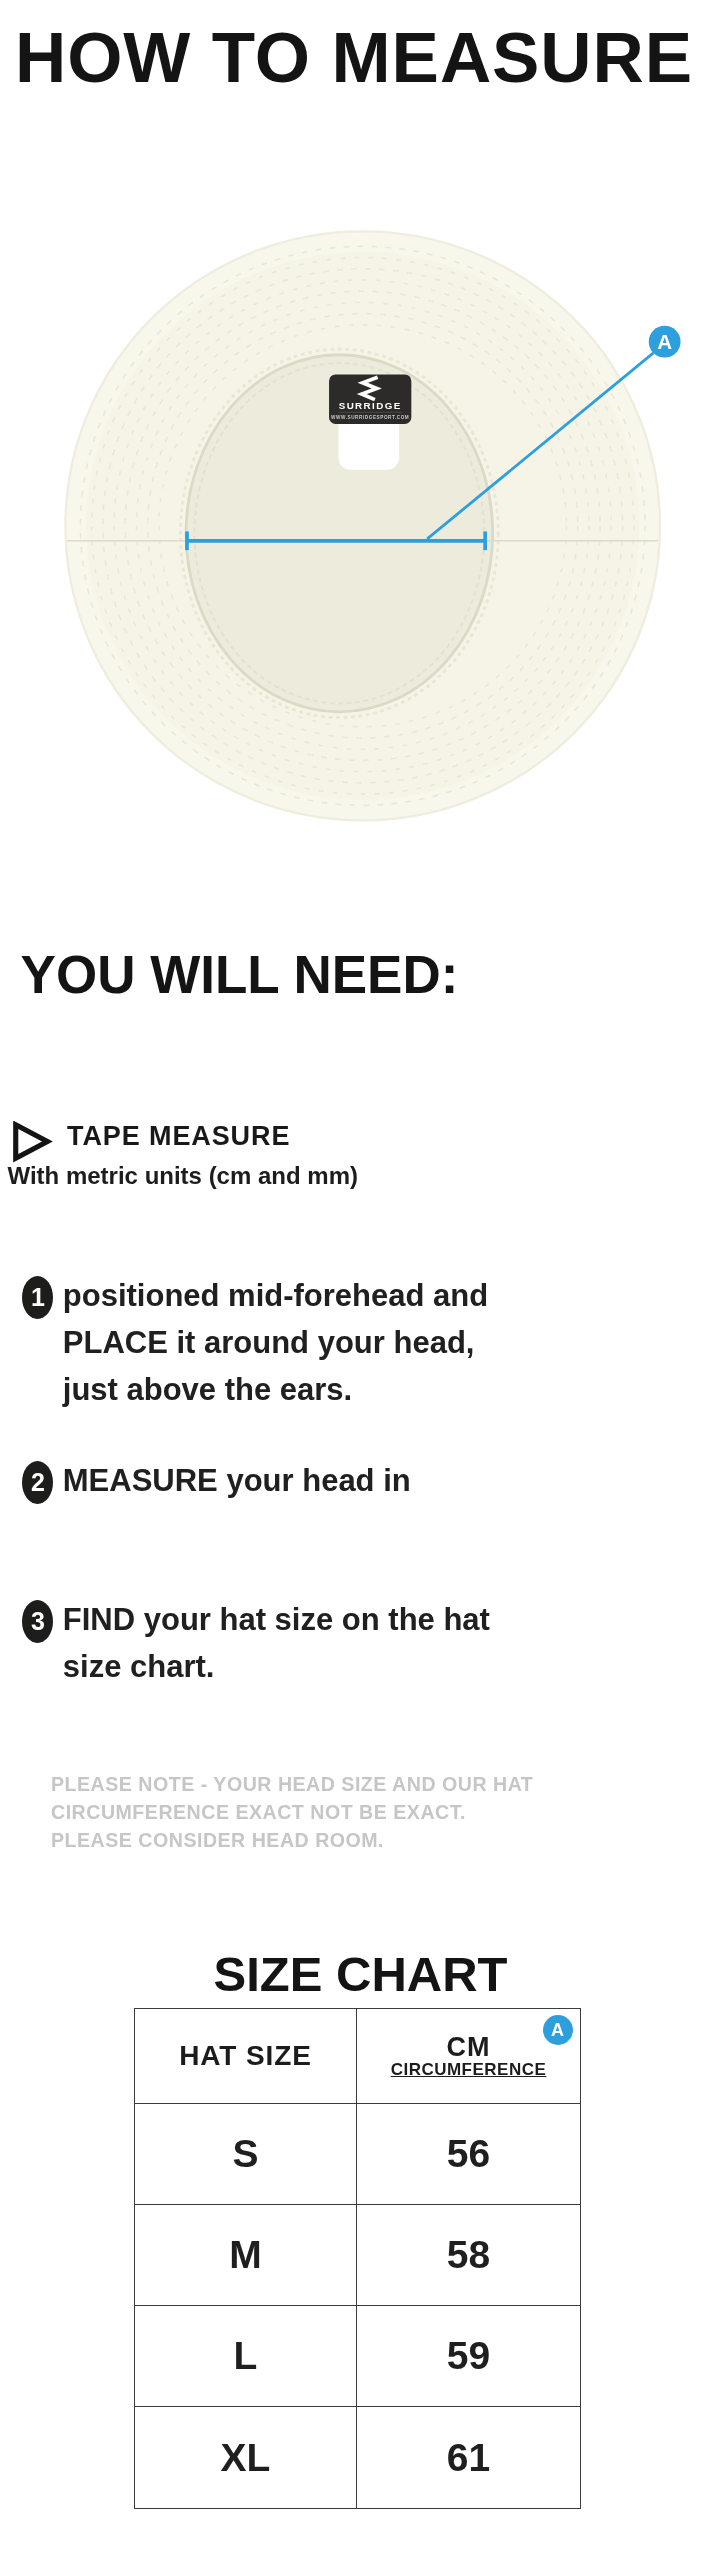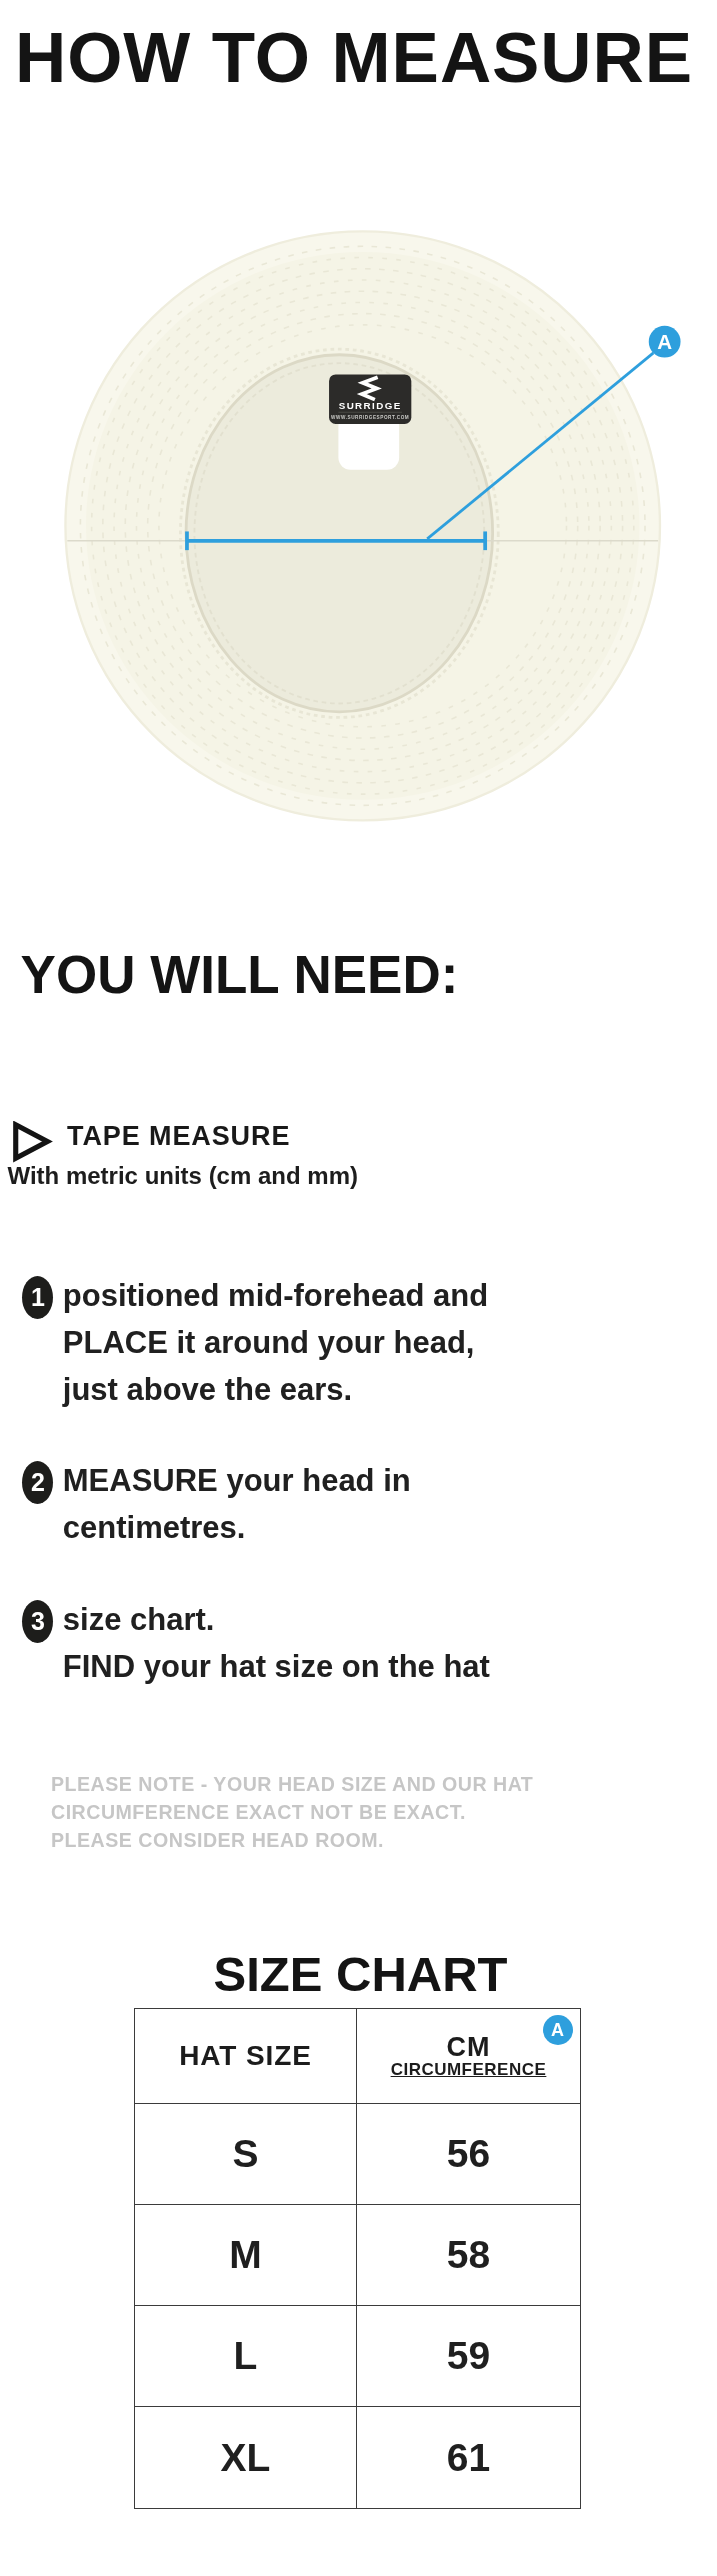--- a/index.html
+++ b/index.html
@@ -125,29 +125,28 @@
     <div>positioned mid-forehead and</div>
     <div>PLACE it around your head,</div>
     <div>just above the ears.</div>
   </div>
 </div>
 
 <div class="step" id="step-2">
   <div class="step-badge">2</div>
   <div class="step-text">
     <div>MEASURE your head in</div>
-    <div>centimetres.</div>
   </div>
 </div>
 
 <div class="step" id="step-3">
   <div class="step-badge">3</div>
   <div class="step-text">
+    <div>FIND your hat size on the hat</div>
     <div>size chart.</div>
-    <div>FIND your hat size on the hat</div>
   </div>
 </div>
 
 <div class="abs" id="note">
   <div>PLEASE NOTE - YOUR HEAD SIZE AND OUR HAT</div>
   <div>CIRCUMFERENCE EXACT NOT BE EXACT.</div>
   <div>PLEASE CONSIDER HEAD ROOM.</div>
 </div>
 
 <div class="abs" id="size-chart-heading">SIZE CHART</div>

